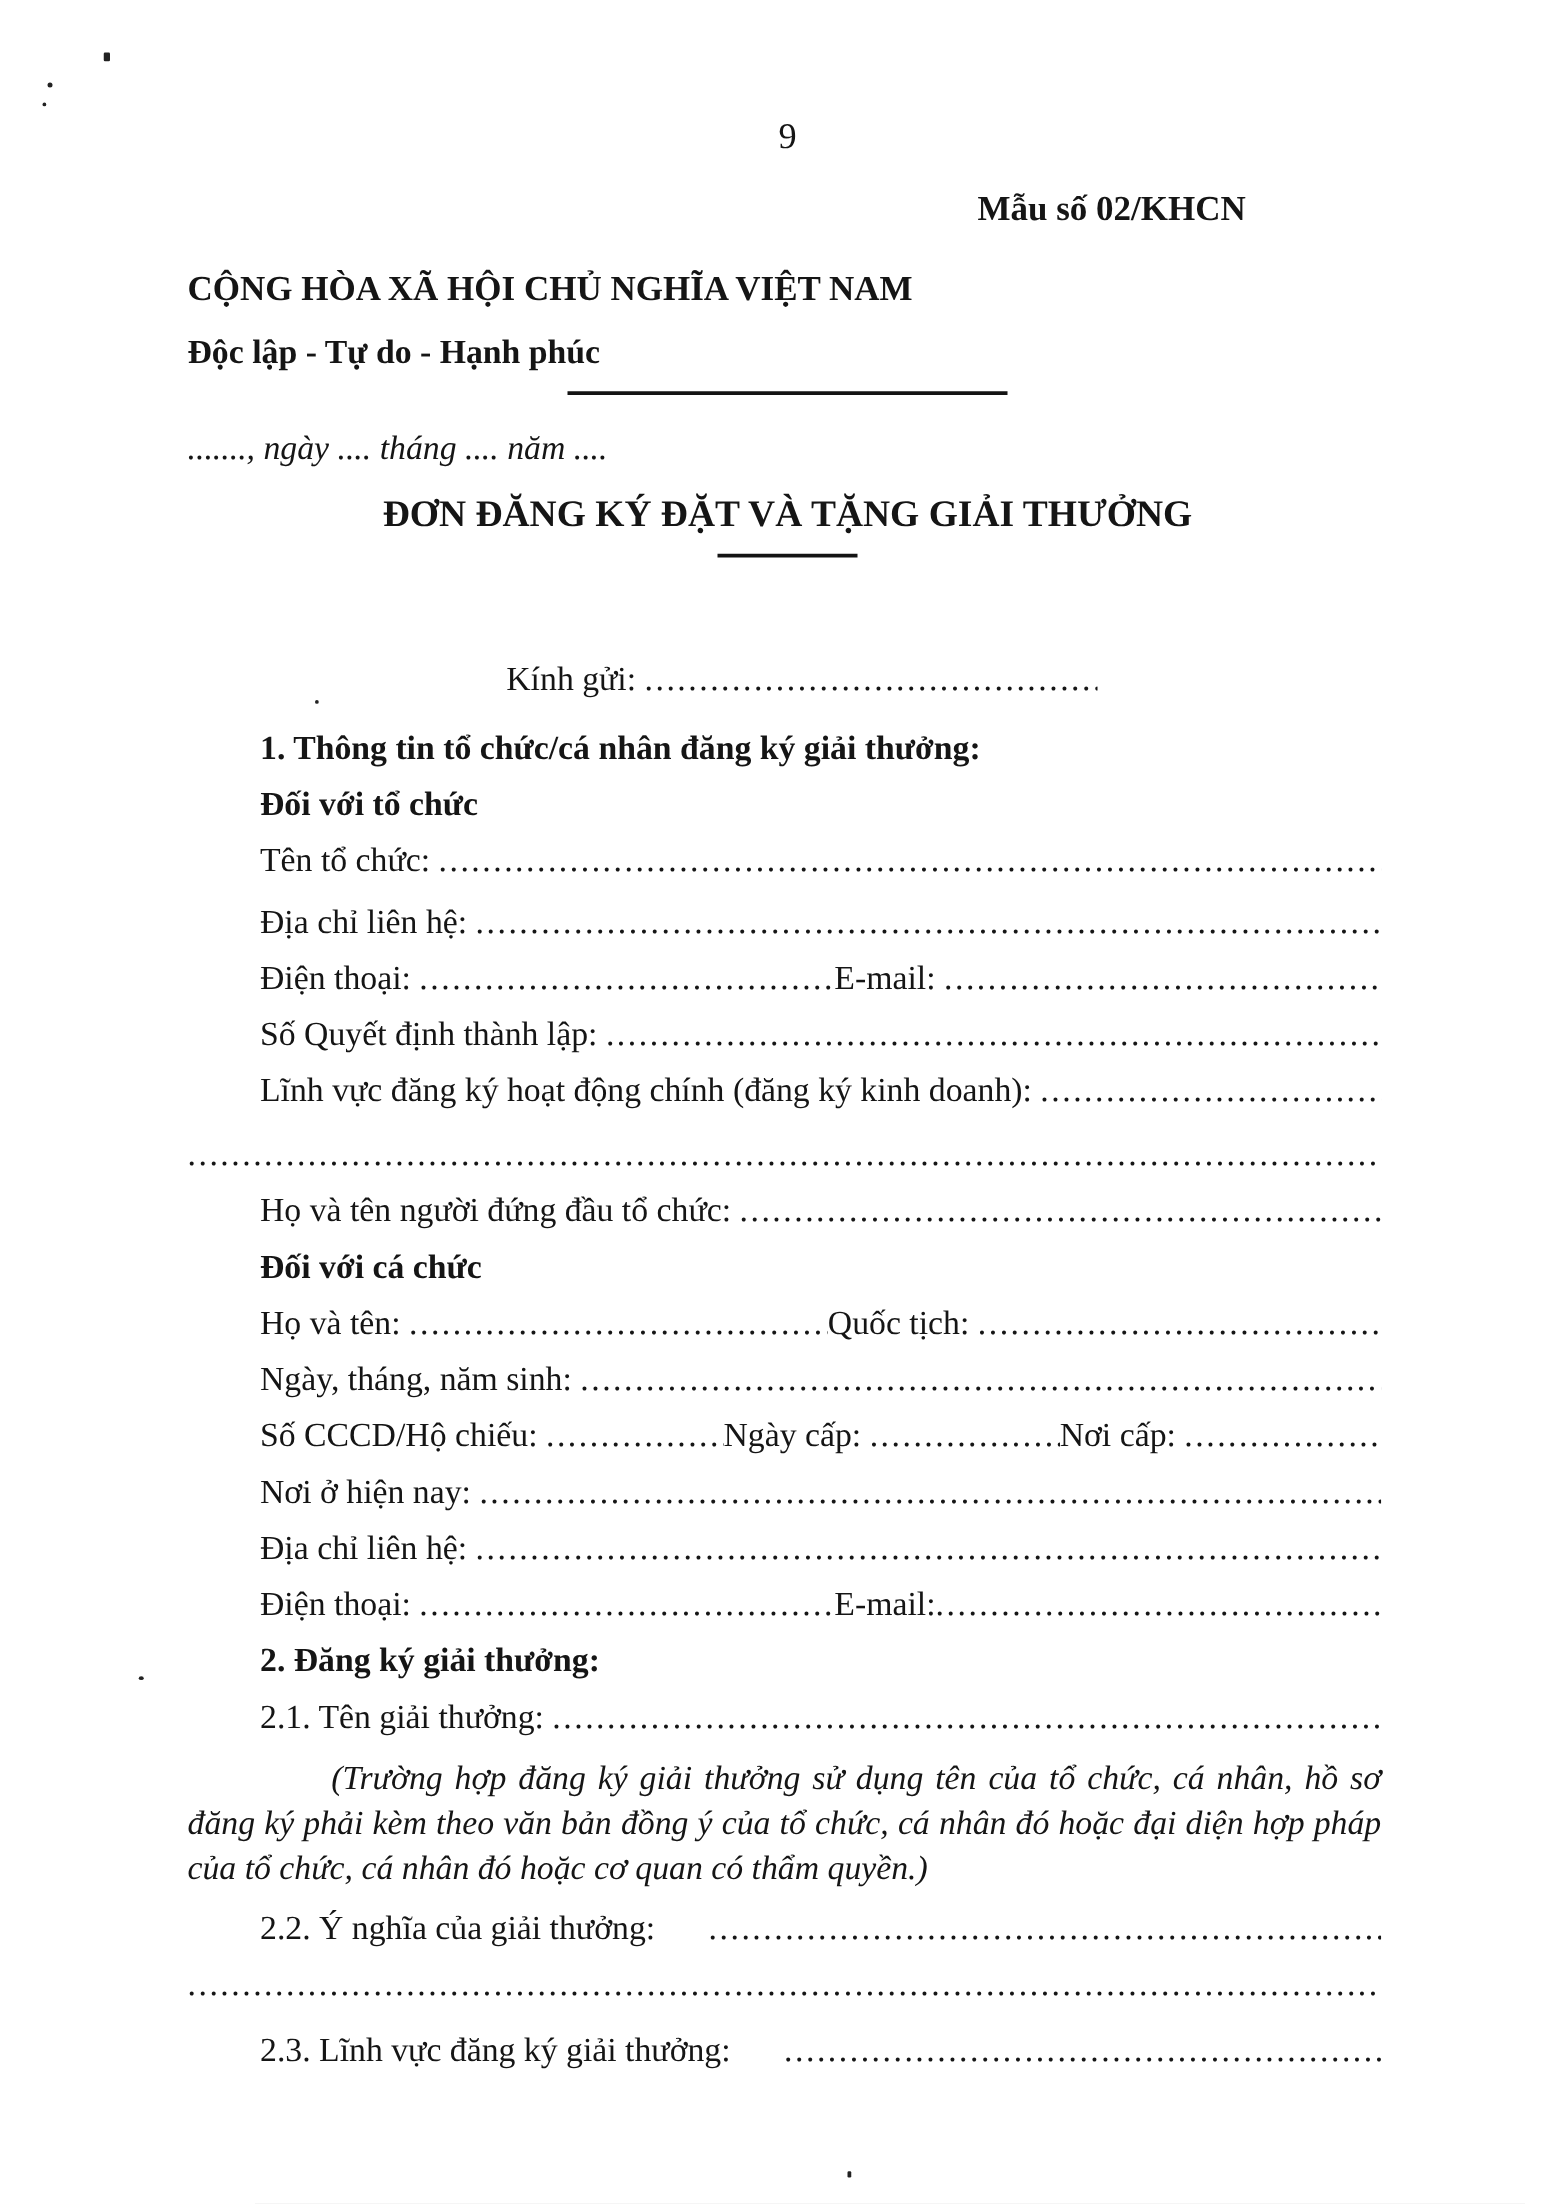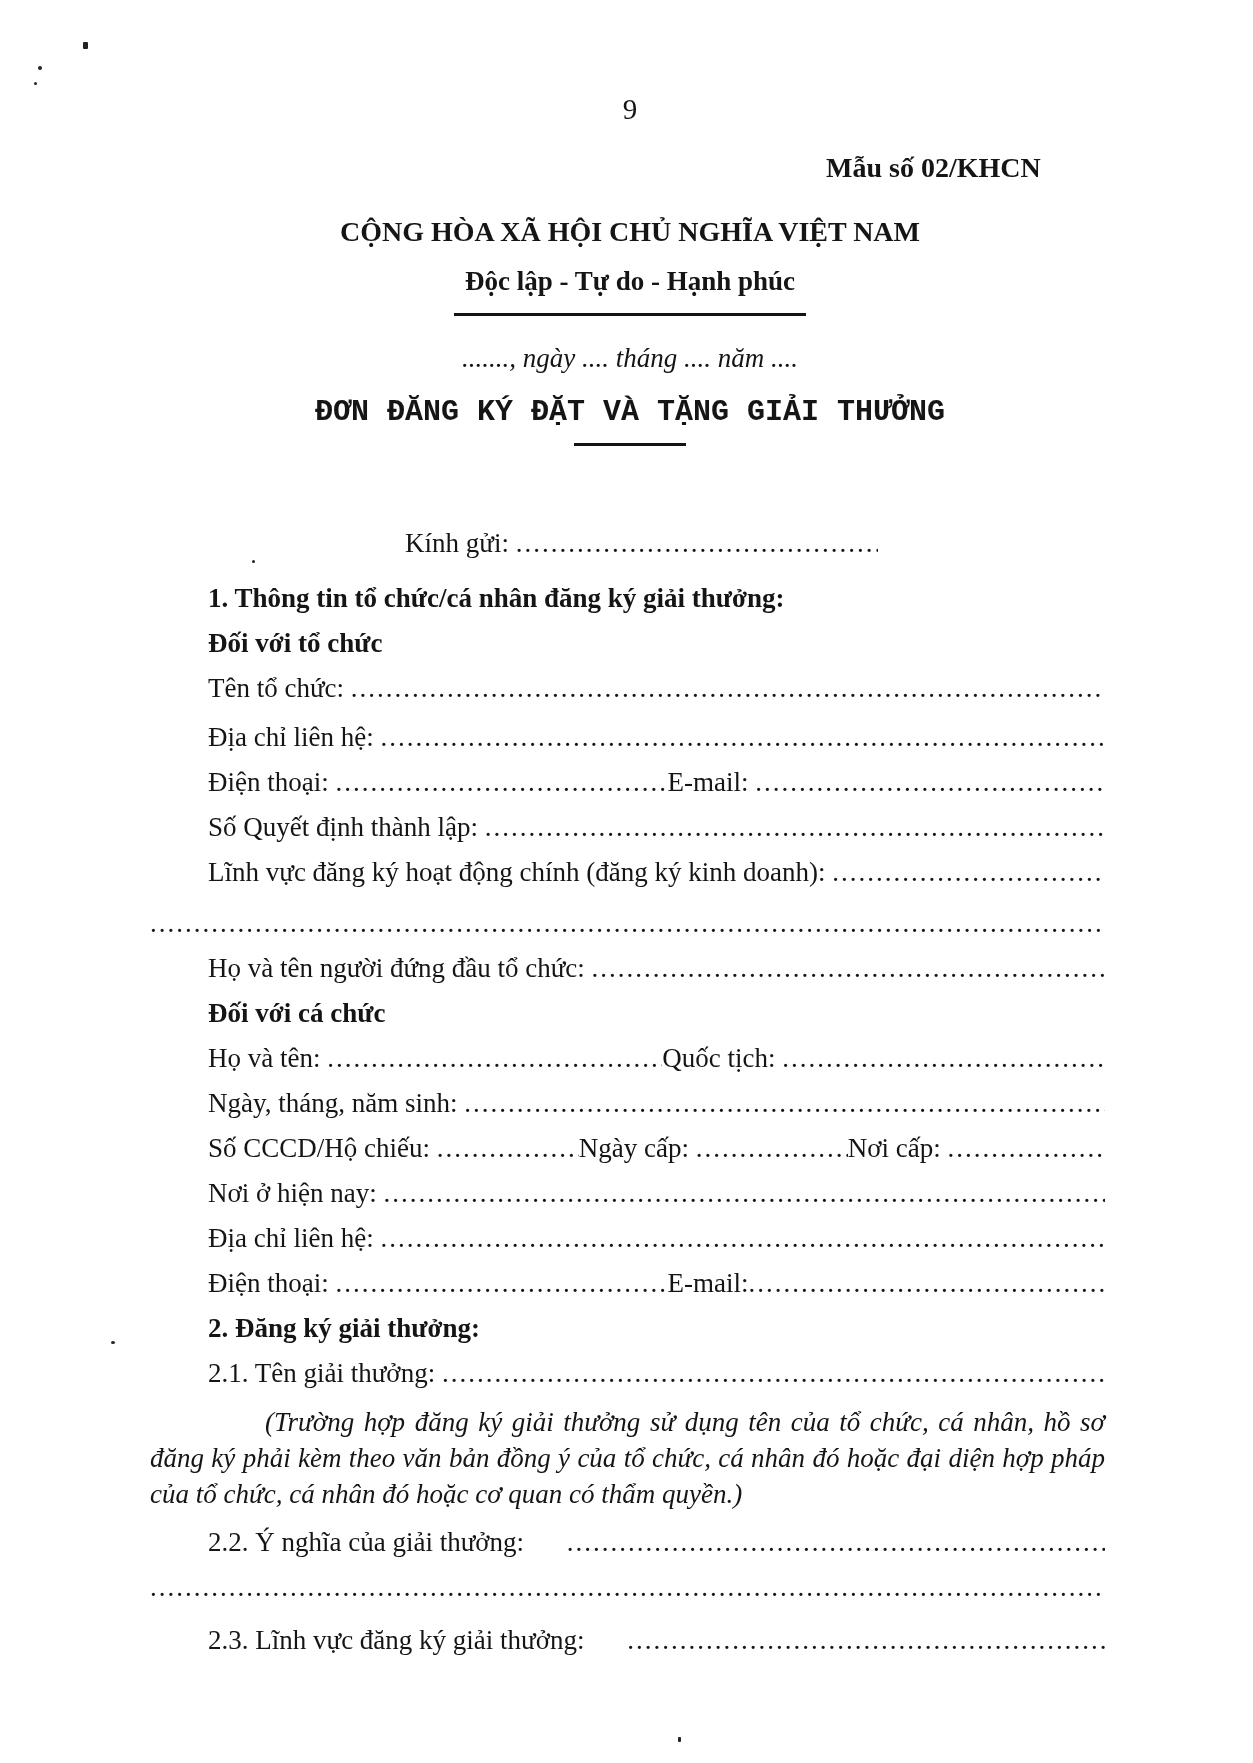--- a/index.html
+++ b/index.html
@@ -10,34 +10,33 @@
     font-family:"Liberation Serif","DejaVu Serif",serif;
     color:#151515;
     overflow:hidden;
     margin:0 auto;
   }
   .page-number{
     position:absolute;left:605px;top:93px;width:50px;
     font-size:29px;text-align:center;
   }
   .form-code{
-    position:absolute;left:826px;top:152px;
+    position:absolute;left:782px;top:152px;
     font-size:28px;font-weight:bold;white-space:pre;
   }
   .nat-header{
     position:absolute;left:150px;top:217px;width:960px;
-    text-align:center;
   }
   .motto1{font-size:28px;font-weight:bold;line-height:30px;white-space:pre;}
   .motto2{font-size:27px;font-weight:bold;line-height:30px;margin-top:19px;white-space:pre;}
   .rule1{width:352px;height:3px;background:#141414;margin:17px auto 0 auto;}
   .date-line{font-size:27px;font-style:italic;line-height:32px;margin-top:26px;white-space:pre;}
   .doc-title{
     position:absolute;left:150px;top:392px;width:960px;
-    text-align:center;font-size:30px;font-weight:bold;line-height:40px;font-family:Liberation Mono, monospace;
+    text-align:center;font-size:30px;font-weight:bold;line-height:40px;
   }
   .doc-title .t{white-space:pre;}
   .rule2{width:112px;height:3px;background:#141414;margin:11px auto 0 auto;}
   .form-body{
     position:absolute;left:150px;top:521px;width:955px;
     font-size:27px;
   }
   .row{
     display:flex;align-items:baseline;
     height:45px;line-height:45px;

